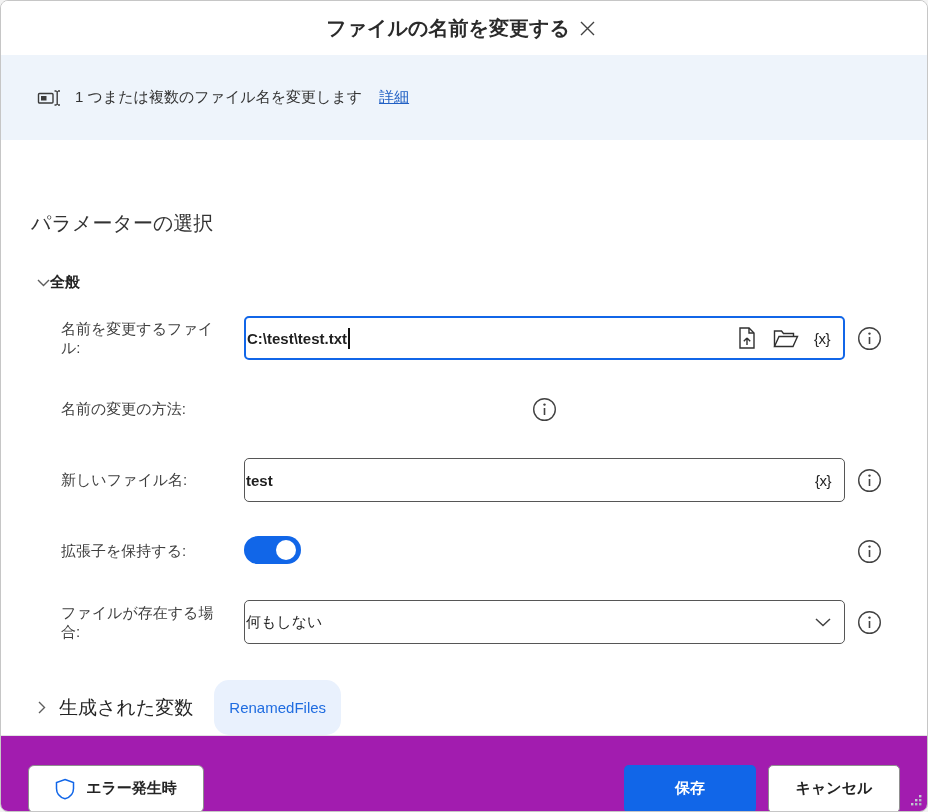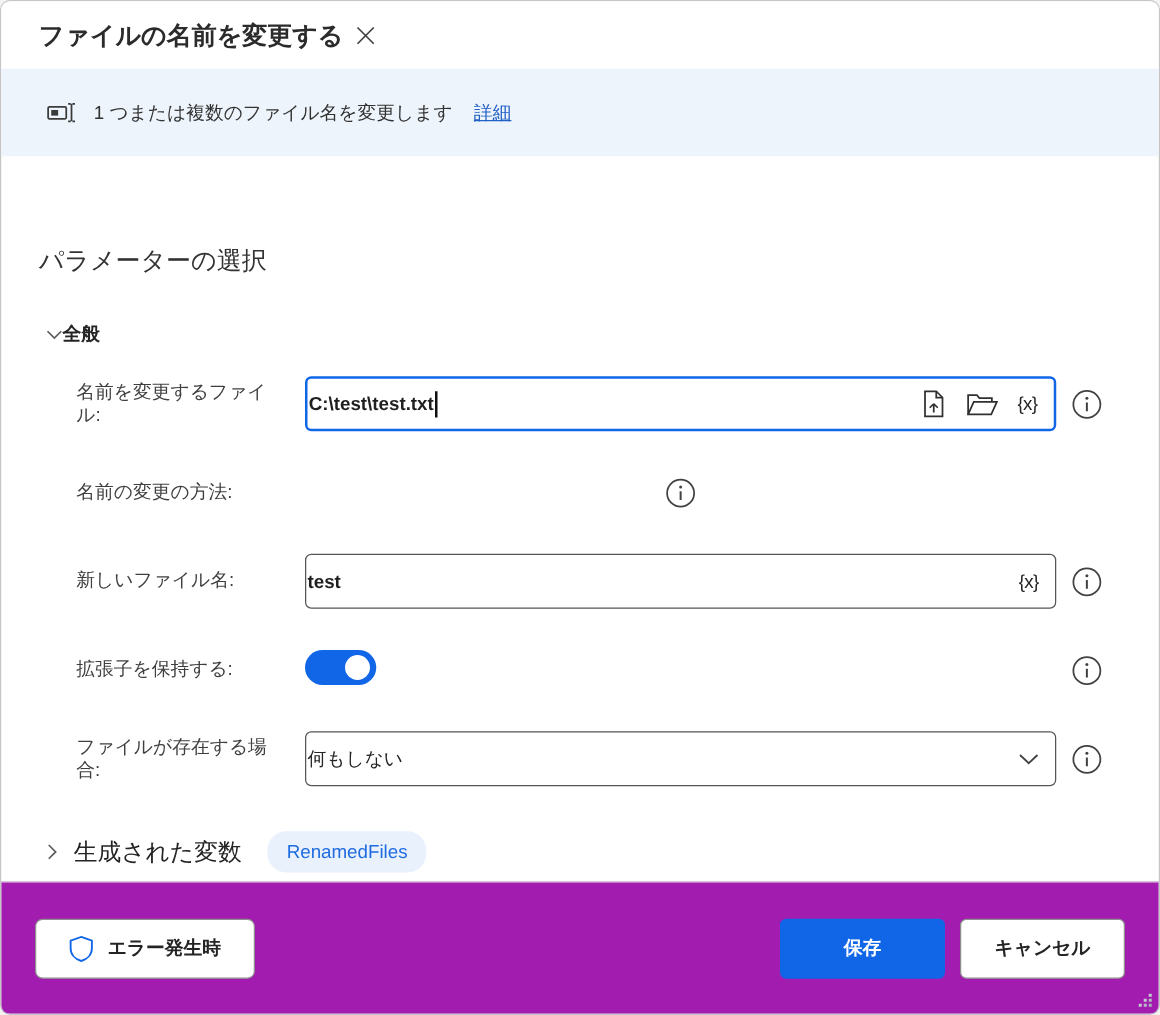--- a/index.html
+++ b/index.html
@@ -6,25 +6,25 @@
     --accent:#1166e8; --banner-bg:#eef4fb; --pill-bg:#e9f1fd; --pill-text:#1f6ce0;
     --link:#2160c4; --text:#252525; --label:#3f3f3f; --border-dark:#565656;
   }
   *{box-sizing:border-box; font-family:"Liberation Sans","DejaVu Sans",sans-serif;}
   html,body{margin:0;padding:0;background:#f3f3f3;}
   .dialog{
     width:928px;height:812px;background:#fff;border:1px solid #c6c6c6;border-radius:8px;
     overflow:hidden;display:flex;flex-direction:column;position:relative;
   }
   
-  .header{height:54px;display:flex;align-items:center;justify-content:flex-start;padding:0 26px 0 30px;background:#fff;flex:none;}
+  .header{height:54px;display:flex;align-items:center;justify-content:center;padding:0 26px 0 30px;background:#fff;flex:none;}
   .title{font-size:20px;font-weight:700;color:#2b2b2b;}
   .close-btn{width:36px;height:36px;display:flex;align-items:center;justify-content:center;cursor:pointer;border-radius:4px;background:transparent;border:none;}
   
-  .banner{height:70px;background:var(--banner-bg);display:flex;align-items:center;padding:0 36px;gap:13px;flex:none;}
+  .banner{height:85px;background:var(--banner-bg);display:flex;align-items:center;padding:0 36px;gap:13px;flex:none;}
   .banner-text{font-size:15px;color:#323232;}
   .banner a{color:var(--link);text-decoration:underline;font-size:15px;margin-left:4px;}
   
   .content{flex:1;padding:0 30px;position:relative;margin-top:34px;}
   .heading{font-size:20px;font-weight:400;color:#333;margin:36px 0 0 0;}
   .section-head{margin:36px 0 24px 6px;display:flex;align-items:center;cursor:pointer;}
   .section-head .sec-label{font-size:15px;font-weight:700;color:#242424;}
   .field-row{display:grid;grid-template-columns:183px 601px 48px;align-items:center;margin:0 0 27px 30px;min-height:44px;}
   .f-label{font-size:15px;color:var(--label);padding-right:14px;line-height:1.3;}
   .control{height:44px;border:1.5px solid var(--border-dark);border-radius:5px;background:#fff;display:flex;align-items:center;padding:0 13px 0 1px;position:relative;}
@@ -35,21 +35,21 @@
   .input-icons{margin-left:auto;display:flex;align-items:center;gap:15px;}
   .vx{font-size:15px;color:#242424;letter-spacing:-0.5px;font-weight:400;}
   .dd-chevron{margin-left:auto;display:flex;align-items:center;}
   .info-cell{justify-self:center;display:flex;align-items:center;}
   
   .toggle{width:57px;height:28px;border-radius:14px;background:var(--accent);position:relative;cursor:pointer;border:none;}
   .toggle .knob{position:absolute;top:4px;right:5px;width:20px;height:20px;border-radius:50%;background:#fff;}
   
   .vars-row{display:flex;align-items:center;gap:13px;margin:36px 0 0 7px;}
   .vars-label{font-size:19px;font-weight:400;color:#242424;cursor:pointer;}
-  .pill{background:var(--pill-bg);color:var(--pill-text);font-size:15px;padding:8px 15px;border-radius:15px;margin-left:8px;cursor:pointer;}
+  .pill{background:var(--pill-bg);color:var(--pill-text);font-size:15px;padding:19px 15px;border-radius:15px;margin-left:8px;cursor:pointer;}
   
   .footer{height:106px;border-top:1px solid #e3e3e3;display:flex;align-items:center;padding:0 27px;flex:none;background:#a21caf;}
   .btn{height:48px;font-size:15px;font-weight:700;border-radius:5px;display:flex;align-items:center;justify-content:center;cursor:pointer;background:#fff;border:1px solid #8f8f8f;color:#242424;}
   .btn-error{width:176px;gap:11px;border-radius:6px;}
   .spacer{flex:1;}
   .btn-primary{width:132px;background:var(--accent);color:#fff;border:none;margin-right:12px;}
   .btn-cancel{width:132px;}
   .resize-grip{position:absolute;right:3px;bottom:3px;}
   svg{display:block;}
 </style>

